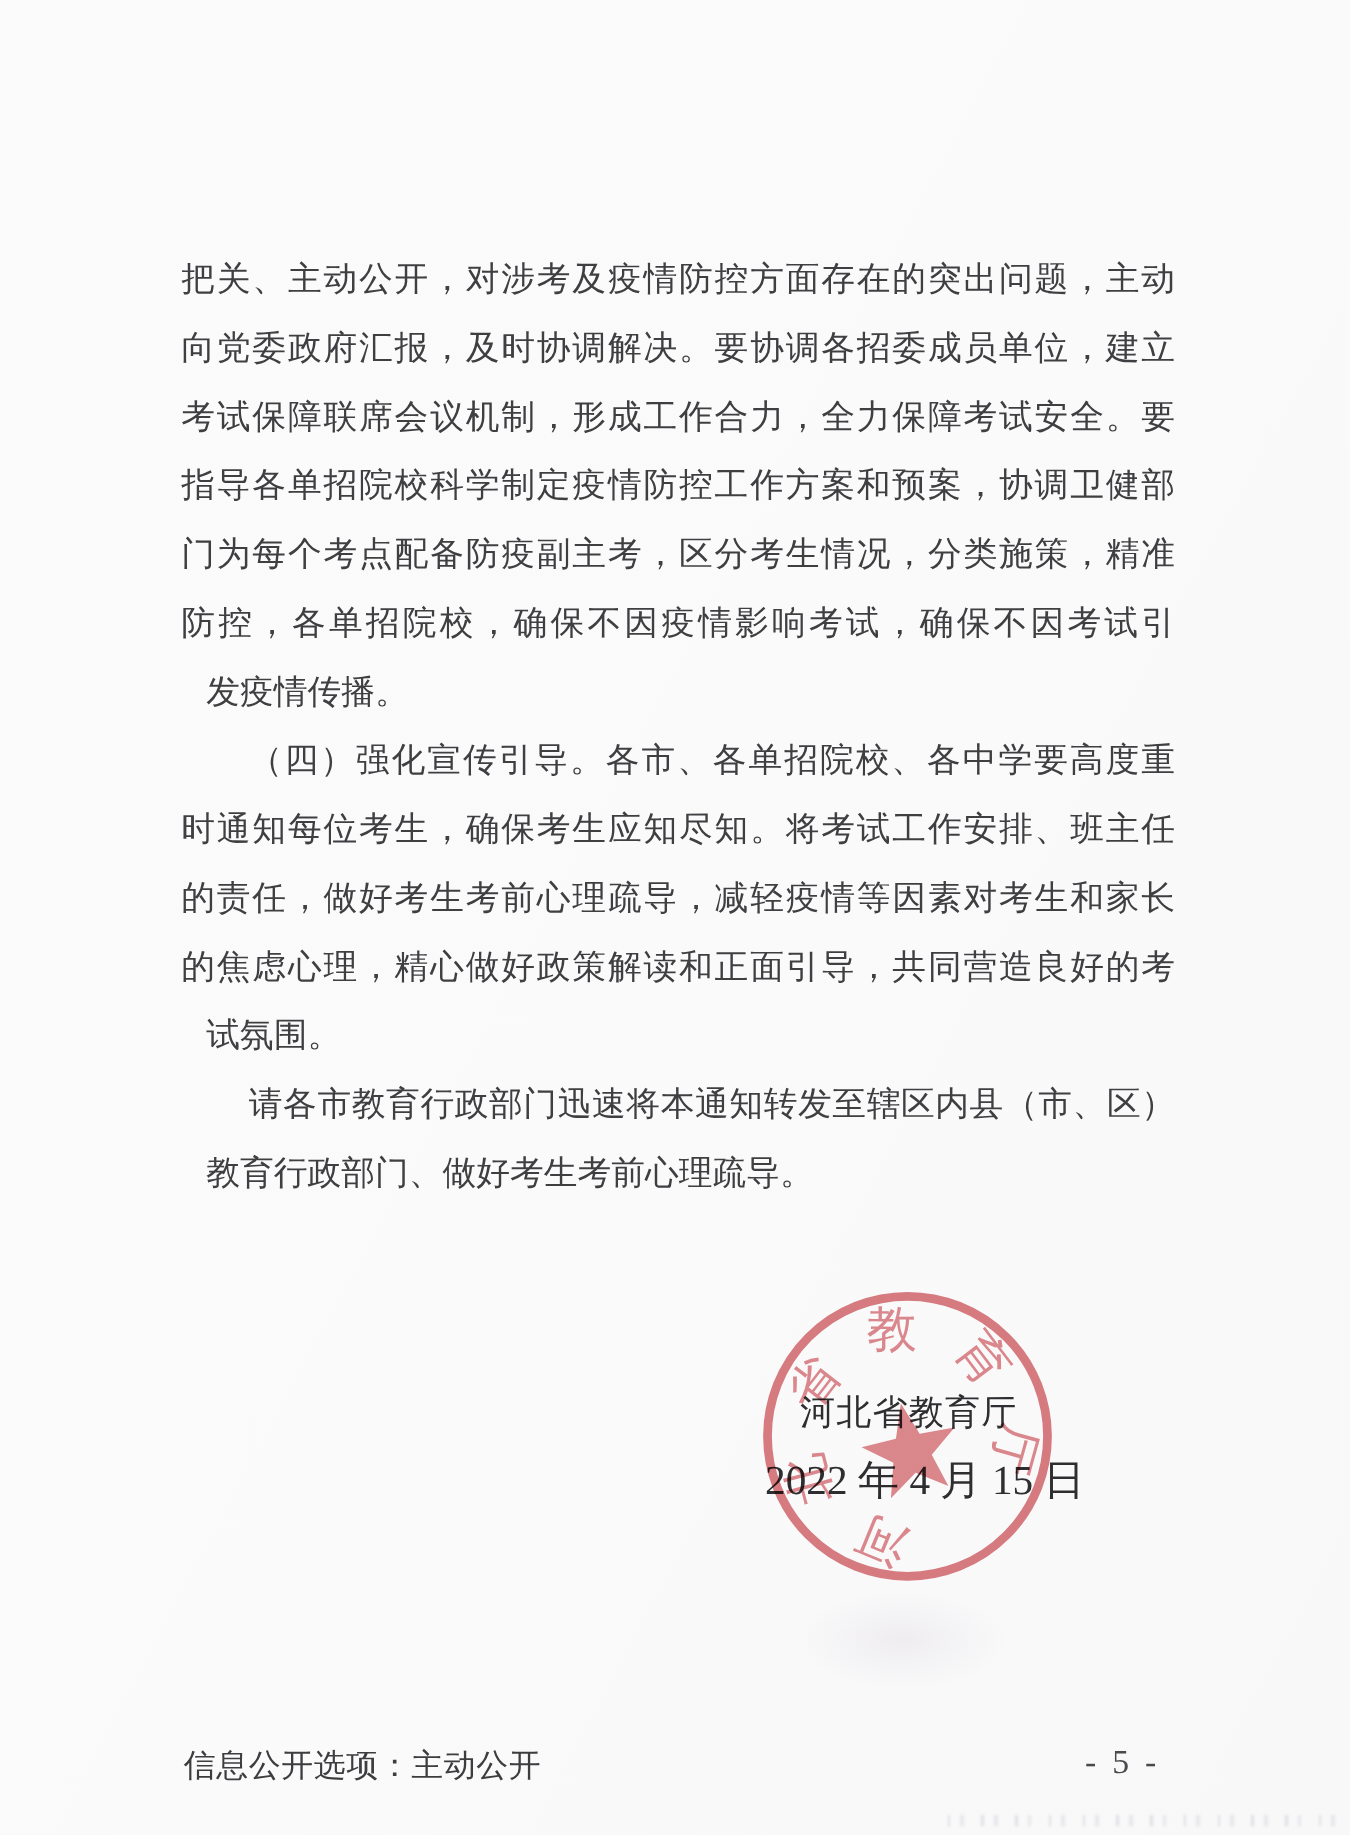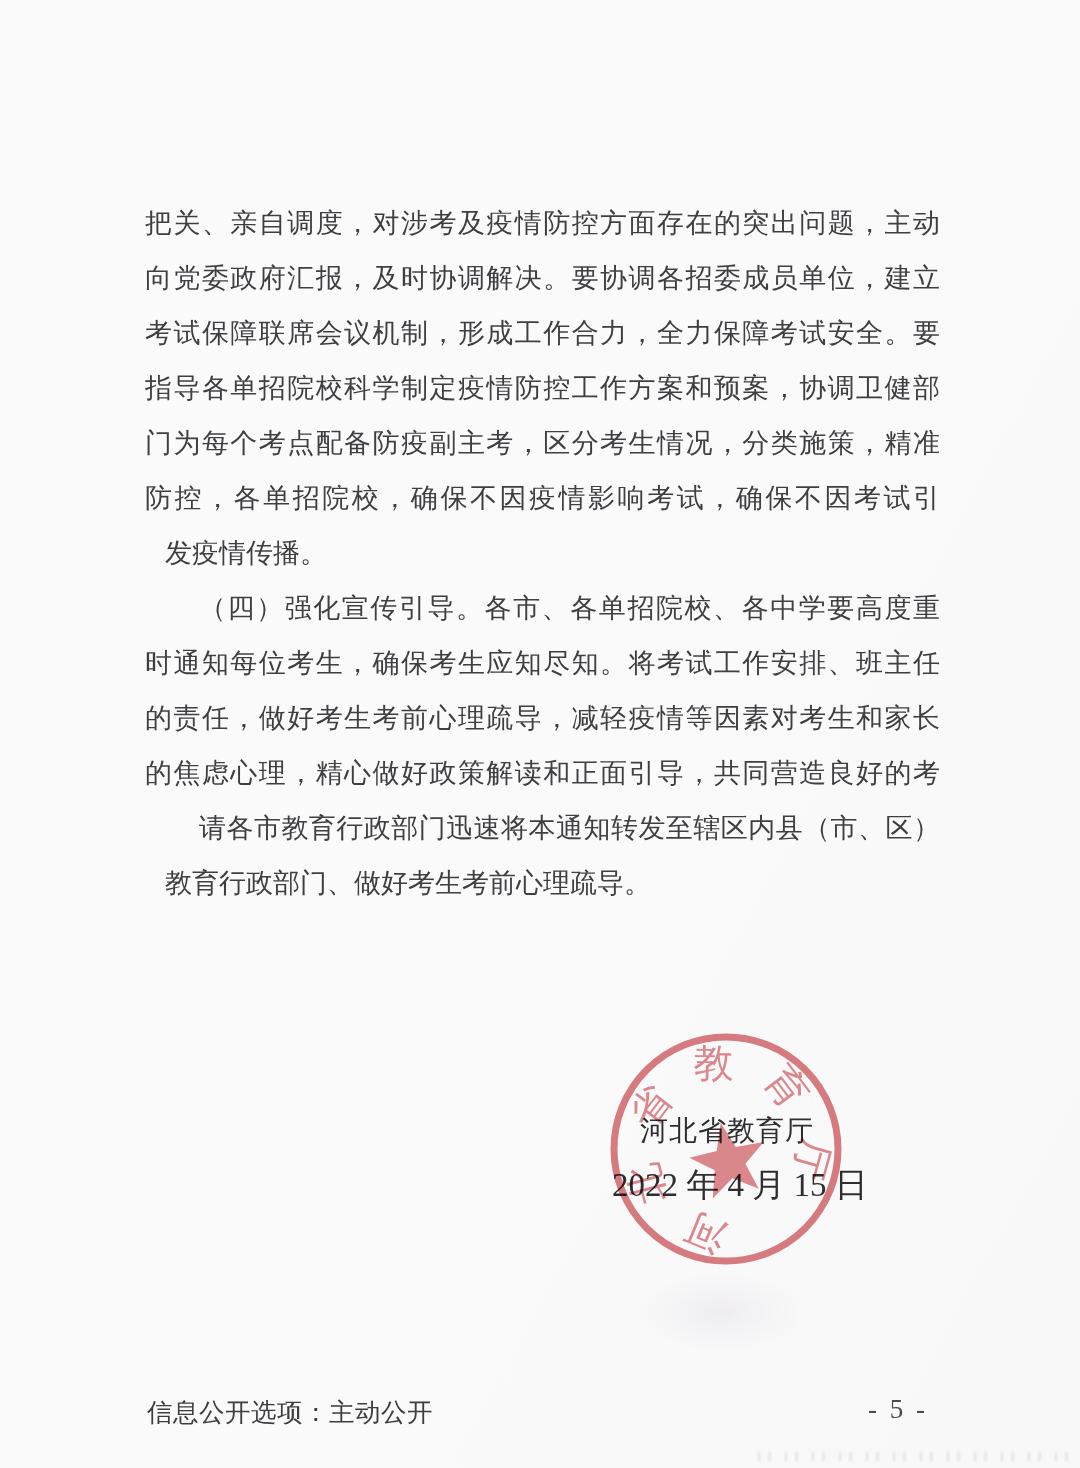--- a/index.html
+++ b/index.html
@@ -83,31 +83,32 @@
     filter: blur(1.1px);
     opacity: 0.45;
   }
 </style>
 </head>
 <body>
 
 <div class="page">
 
   <main class="body-text" id="body-text">
-      <div class="line">把关、亲自调度，对涉考及疫情防控方面存在的突出问题，主动</div>
+      <div class="line">把关、主动公开，对涉考及疫情防控方面存在的突出问题，主动</div>
       <div class="line">向党委政府汇报，及时协调解决。要协调各招委成员单位，建立</div>
       <div class="line">考试保障联席会议机制，形成工作合力，全力保障考试安全。要</div>
       <div class="line">指导各单招院校科学制定疫情防控工作方案和预案，协调卫健部</div>
       <div class="line">门为每个考点配备防疫副主考，区分考生情况，分类施策，精准</div>
       <div class="line">防控，各单招院校，确保不因疫情影响考试，确保不因考试引</div>
       <div class="line para-end">发疫情传播。</div>
       <div class="line para-start">（四）强化宣传引导。各市、各单招院校、各中学要高度重</div>
       <div class="line">时通知每位考生，确保考生应知尽知。将考试工作安排、班主任</div>
       <div class="line">的责任，做好考生考前心理疏导，减轻疫情等因素对考生和家长</div>
       <div class="line">的焦虑心理，精心做好政策解读和正面引导，共同营造良好的考</div>
+      <div class="line para-end">试氛围。</div>
       <div class="line para-start">请各市教育行政部门迅速将本通知转发至辖区内县（市、区）</div>
       <div class="line para-end">教育行政部门、做好考生考前心理疏导。</div>
     </main>
 
   <div class="seal-smudge"></div>
 
   <div class="sig-org">河北省教育厅</div>
   <div class="sig-date">2022 年 4 月 15 日</div>
 
   <svg class="seal-svg" viewBox="0 0 240 240" xmlns="http://www.w3.org/2000/svg">

